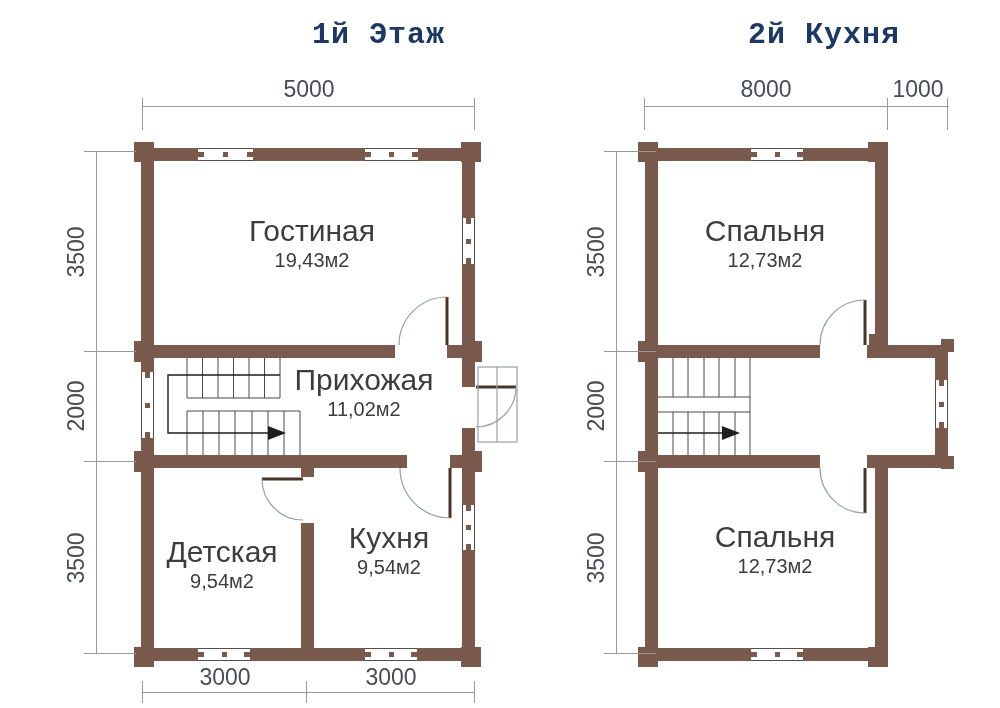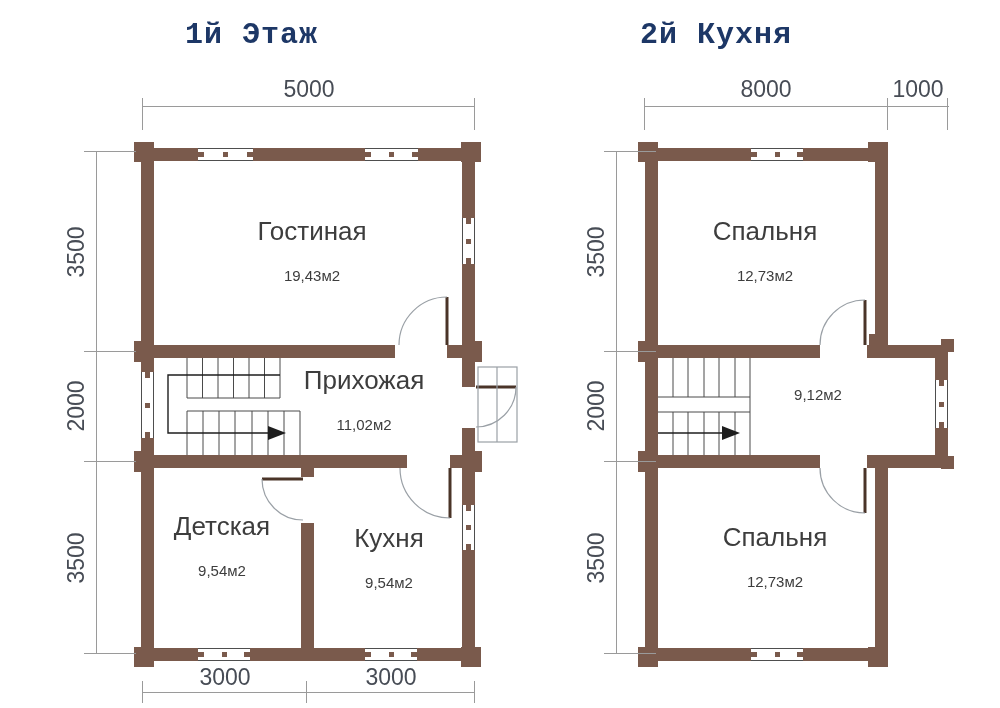--- a/index.html
+++ b/index.html
@@ -2,38 +2,38 @@
 <html style="--wall: #7a5a4c; --wall-edge: #5e4437; --title: #1d3766; --label: #3d3d3d; --dim: #474c55; --line: #9a9a9a; --leaf: #4a3428; --stair: #4a4a4a; --walk: #1e1e1e;"><head>
 <meta charset="utf-8">
 <style>
   :root{
     --wall:#7a5a4c; --wall-edge:#5e4437; --title:#1d3766; --label:#3d3d3d;
     --dim:#474c55; --line:#9a9a9a; --leaf:#4a3428; --stair:#4a4a4a; --walk:#1e1e1e;
   }
   html,body{margin:0;padding:0;}
   body{width:1000px;height:708px;position:relative;background:#ffffff;overflow:hidden;
        font-family:"Liberation Sans", sans-serif;}
-  .title{position:absolute;width:260px;text-align:left;color:var(--title);
+  .title{position:absolute;width:260px;text-align:right;color:var(--title);
          font-family:"Liberation Mono","DejaVu Sans Mono",monospace;
          font-size:30px;font-weight:bold;letter-spacing:1px;}
   .w{position:absolute;background:var(--wall);}
   .nub{position:absolute;background:var(--wall);}
   .win{position:absolute;background:#fff;box-sizing:border-box;}
   .win.h{border-top:1.5px solid #4e4e4e;border-bottom:1.5px solid #4e4e4e;}
   .win.v{border-left:1.5px solid #4e4e4e;border-right:1.5px solid #4e4e4e;}
   .win i{position:absolute;background:var(--wall);}
   .win.h i{top:24%;height:52%;width:6px;}
   .win.h i.l{left:0;} .win.h i.r{right:0;}
   .win.h i.c{left:50%;width:5px;margin-left:-2.5px;}
   .win.v i{left:24%;width:52%;height:6px;}
   .win.v i.t{top:0;} .win.v i.b{bottom:0;}
   .win.v i.c{top:50%;height:5px;margin-top:-2.5px;}
   .room{position:absolute;width:220px;text-align:center;color:var(--label);}
-  .room .nm{display:block;font-size:26px;line-height:32px;}
-  .room .ar{display:block;font-size:15px;line-height:26px;margin-top:16px;}
+  .room .nm{display:block;font-size:30px;line-height:32px;}
+  .room .ar{display:block;font-size:20px;line-height:26px;margin-top:0;}
   .dline{position:absolute;background:var(--line);}
   .dtick{position:absolute;background:var(--line);}
   .dlabel{position:absolute;width:100px;text-align:center;font-size:23px;color:var(--dim);}
   .vlabel{position:absolute;width:110px;height:26px;text-align:center;font-size:23px;
           color:var(--dim);transform:rotate(-90deg);}
   svg.overlay{position:absolute;left:0;top:0;}
   .tread{stroke:var(--stair);stroke-width:1;fill:none;}
   .walk{stroke:var(--walk);stroke-width:1.4;fill:none;}
   .arrowhead{fill:var(--walk);stroke:none;}
   .leaf{stroke:var(--leaf);stroke-width:3;fill:none;}
@@ -224,31 +224,30 @@
 <div class="vlabel" style="left:541px;top:545px;">3500</div>
 
 <div class="room" style="left:202px;top:215px;">
   <span class="nm">Гостиная</span>
   <span class="ar">19,43м2</span>
 </div>
 <div class="room" style="left:254px;top:364px;">
   <span class="nm">Прихожая</span>
   <span class="ar">11,02м2</span>
 </div>
-<div class="room" style="left:112px;top:510px;">
+<div class="room" style="left:112px;top:536px;">
   <span class="nm">Детская</span>
   <span class="ar">9,54м2</span>
 </div>
 <div class="room" style="left:279px;top:522px;">
   <span class="nm">Кухня</span>
   <span class="ar">9,54м2</span>
 </div>
 <div class="room" style="left:655px;top:215px;">
   <span class="nm">Спальня</span>
   <span class="ar">12,73м2</span>
 </div>
 <div class="room" style="left:708px;top:366px;">
-  <span class="ar">9,12м2</span>
 </div>
 <div class="room" style="left:665px;top:521px;">
   <span class="nm">Спальня</span>
   <span class="ar">12,73м2</span>
 </div>
 
 </body></html>

